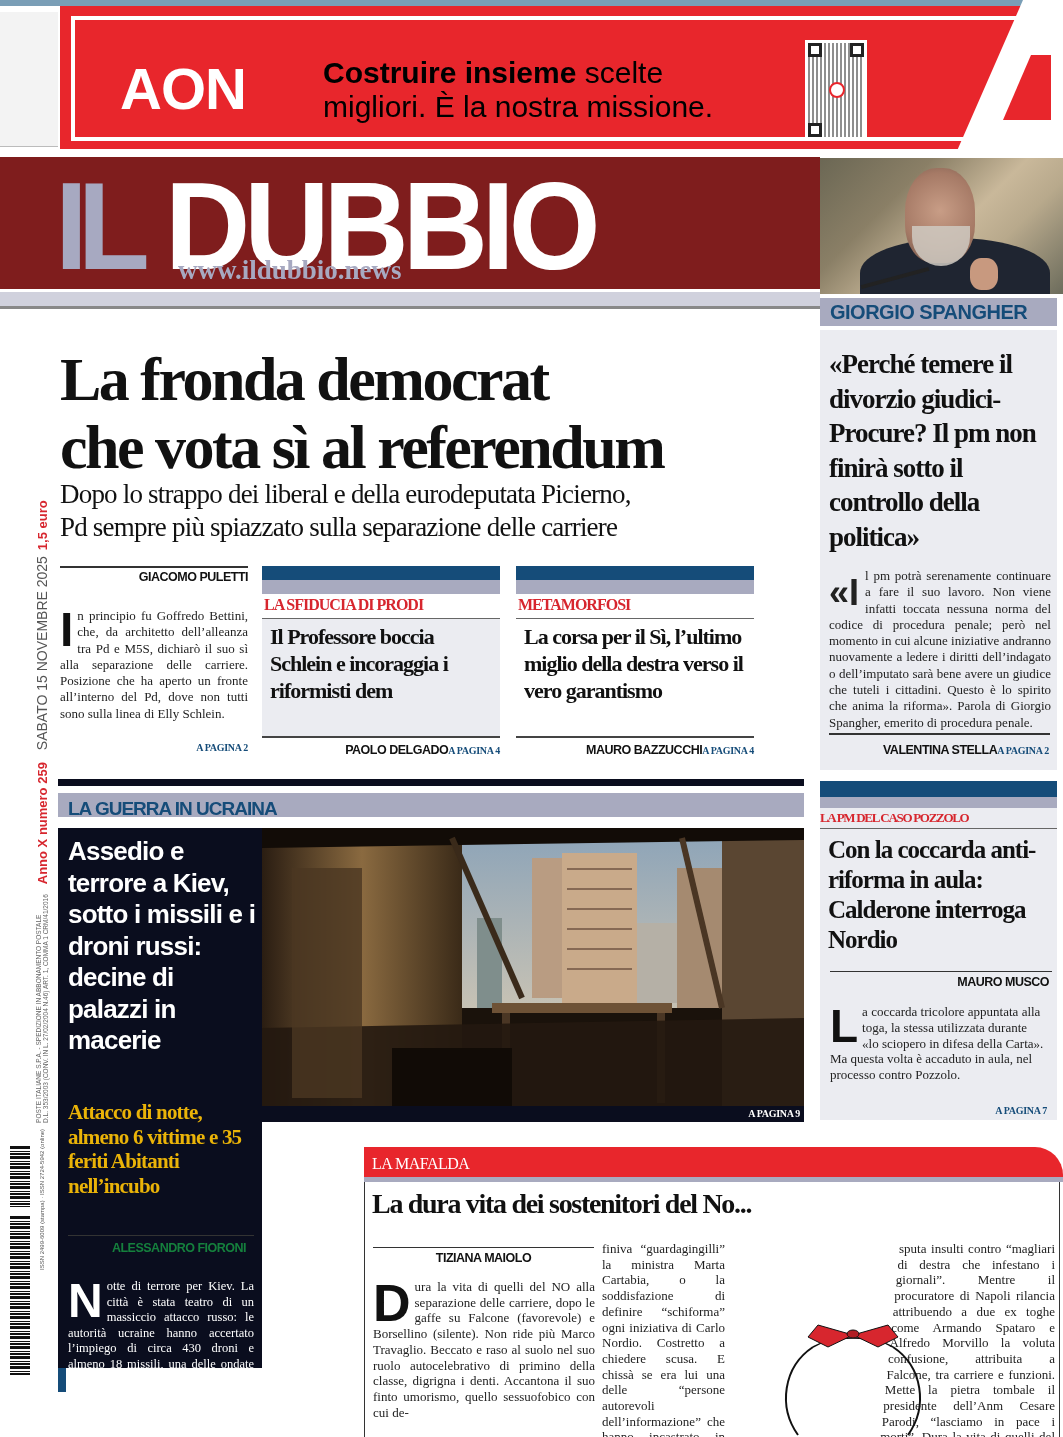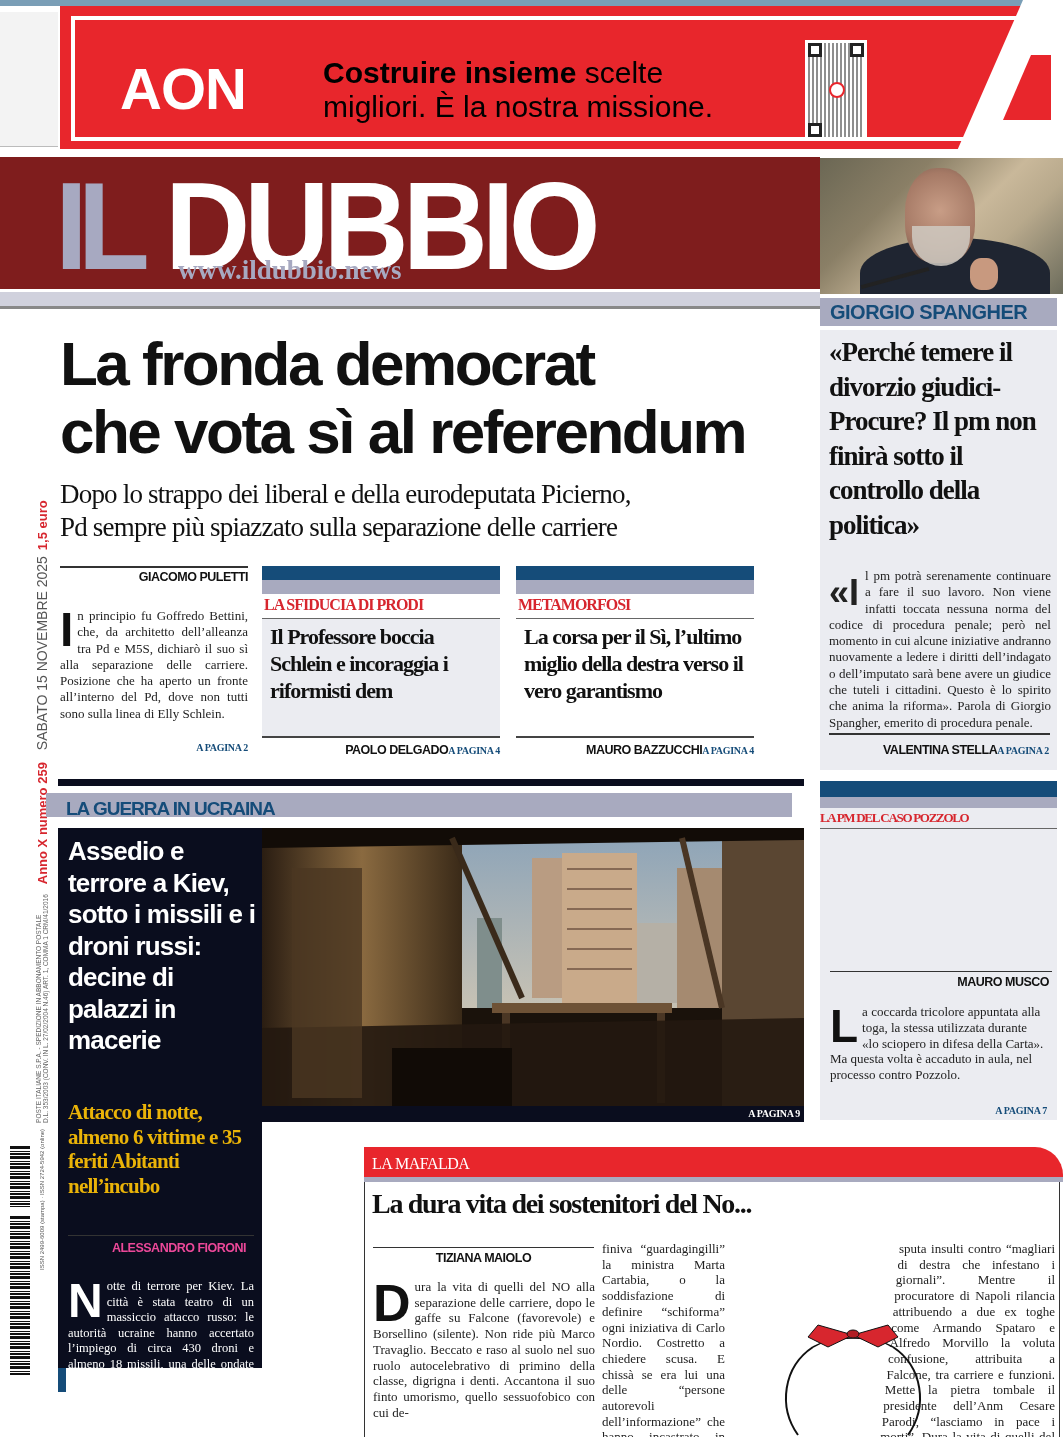--- a/index.html
+++ b/index.html
@@ -27,27 +27,27 @@
 
 #portrait{left:820px;top:158px;width:243px;height:136px;background:linear-gradient(135deg,#6b6754 0%,#8a7f66 30%,#c9b89a 55%,#b8a98c 70%,#6c6c5c 100%);overflow:hidden}
 #portrait .face{position:absolute;left:85px;top:10px;width:70px;height:95px;border-radius:45% 45% 40% 40%;background:radial-gradient(circle at 50% 45%,#c89d86 0%,#a67a66 60%,#6d5448 100%)}
 #portrait .beard{position:absolute;left:92px;top:68px;width:58px;height:40px;border-radius:0 0 30px 30px;background:#cfcac2;opacity:.85}
 #portrait .coat{position:absolute;left:40px;top:80px;width:190px;height:70px;border-radius:50% 50% 0 0;background:#1f2531}
 #portrait .hand{position:absolute;left:150px;top:100px;width:28px;height:32px;border-radius:40%;background:#c8997f}
 #portrait .mic{position:absolute;left:40px;top:118px;width:70px;height:4px;background:#222;transform:rotate(-15deg)}
 
 #sp-label{left:820px;top:298px;width:237px;height:28px;background:#a8aabf;color:#154c79;font-family:"Liberation Sans",sans-serif;font-weight:bold;font-size:20px;line-height:28px;padding-left:10px;letter-spacing:-0.5px}
 #sp-box{left:820px;top:330px;width:237px;height:440px;background:#ebecf1}
-#sp-title{position:absolute;left:9px;top:5px;width:225px;font-family:"Liberation Serif",serif;font-weight:bold;font-size:27px;line-height:34.5px;letter-spacing:-1px}
+#sp-title{position:absolute;left:9px;top:17px;width:225px;font-family:"Liberation Serif",serif;font-weight:bold;font-size:27px;line-height:34.5px;letter-spacing:-1px}
 #sp-body{position:absolute;left:9px;top:238px;width:222px;font-size:13px;line-height:16.3px;text-align:justify;color:#222}
 #sp-drop{float:left;font-family:"Liberation Sans",sans-serif;font-weight:bold;font-size:36px;line-height:46px;margin-right:6px;margin-top:2px}
 #sp-rule{position:absolute;left:9px;top:403px;width:221px;height:2px;background:#333}
 #sp-by{position:absolute;right:8px;top:410px;white-space:nowrap}
 
-#h1{left:60px;top:330px;width:750px;font-family:Liberation Sans, sans-serif;font-weight:bold;font-size:62px;line-height:68px;letter-spacing:-2.5px}
+#h1{left:60px;top:345px;width:750px;font-family:Liberation Serif, serif;font-weight:bold;font-size:62px;line-height:68px;letter-spacing:-2.5px}
 #h1-sub{left:60px;top:478px;width:750px;font-family:"Liberation Serif",serif;font-size:27px;line-height:33px;letter-spacing:-0.8px}
 
 #spine{left:30px;top:570px;width:24px;height:700px}
 #spine-inner{position:absolute;left:0;top:0;width:700px;height:24px;transform-origin:0 0;transform:translate(0,700px) rotate(-90deg);font-family:"Liberation Sans",sans-serif;white-space:nowrap;display:flex;align-items:center;flex-direction:row-reverse;justify-content:flex-end}
 .sp-issn{font-size:6px;color:#555;margin-right:6px}
 .sp-poste{font-size:6.5px;color:#666;line-height:7px;margin-right:10px}
 .sp-anno{font-size:13px;color:#d7262e;font-weight:bold;margin-right:12px}
 .sp-date{font-size:14px;color:#555;margin-right:6px}
 .sp-price{font-size:13px;color:#d7262e;font-weight:bold}
 
@@ -69,21 +69,21 @@
 .box .kick{position:absolute;left:2px;top:30px;font-family:"Liberation Serif",serif;font-weight:bold;font-size:16px;color:#d7262e;letter-spacing:-1px;white-space:nowrap}
 .box .rule{position:absolute;left:0;top:52px;width:238px;height:1px;background:#666}
 .box .title{position:absolute;left:8px;top:57px;width:228px;font-family:"Liberation Serif",serif;font-weight:bold;font-size:22px;line-height:27px;letter-spacing:-1px}
 .box .rule2{position:absolute;left:0;top:170px;width:238px;height:2px;background:#444}
 .box .by{position:absolute;right:0;top:174px;white-space:nowrap}
 #box2{left:262px;top:566px}
 #box2 .bg{position:absolute;left:0;top:53px;width:238px;height:117px;background:#ebecf1}
 #box3{left:516px;top:566px}
 
 #ua-topbar{left:58px;top:779px;width:746px;height:7px;background:#0a0d1e}
-#ua-label{left:46px;top:793px;width:746px;height:24px;background:#a8aabf;color:#154c79;font-family:"Liberation Sans",sans-serif;font-weight:bold;font-size:19px;line-height:32px;padding-left:20px;letter-spacing:-1px}
+#ua-label{left:58px;top:793px;width:746px;height:24px;background:#a8aabf;color:#154c79;font-family:"Liberation Sans",sans-serif;font-weight:bold;font-size:19px;line-height:32px;padding-left:10px;letter-spacing:-1px}
 #ua-box{left:58px;top:828px;width:204px;height:540px;background:#0a0d1e}
 #ua-title{position:absolute;left:10px;top:8px;width:190px;color:#fff;font-family:"Liberation Sans",sans-serif;font-weight:bold;font-size:26px;line-height:31.5px;letter-spacing:-0.8px}
 #ua-sub{position:absolute;left:10px;top:272px;width:190px;color:#eab308;font-family:"Liberation Serif",serif;font-weight:bold;font-size:21px;line-height:24.5px;letter-spacing:-0.8px}
 #ua-rule{position:absolute;left:10px;top:407px;width:186px;height:1px;background:#333}
 #ua-by{position:absolute;right:16px;top:413px;color:#fff}
 #ua-body{position:absolute;left:10px;top:451px;width:186px;font-size:12.5px;line-height:15.6px;text-align:justify;color:#fff}
 #ua-body .drop{color:#fff}
 #ua-bottom{left:58px;top:1368px;width:8px;height:24px;background:#154c79}
 #photo{left:262px;top:828px;width:542px;height:278px;overflow:hidden;background:#1a1410}
 #photo-bar{left:262px;top:1106px;width:542px;height:16px;background:#0a0d1e}
@@ -217,21 +217,21 @@
   <div class="rule2"></div>
   <div class="by"><span class="byline">MAURO BAZZUCCHI</span><span class="apag">A PAGINA 4</span></div>
 </div>
 
 <div class="abs" id="ua-topbar"></div>
 <div class="abs" id="ua-label">LA GUERRA IN UCRAINA</div>
 <div class="abs" id="ua-box">
   <div id="ua-title">Assedio e terrore a Kiev, sotto i missili e i droni russi: decine di palazzi in macerie</div>
   <div id="ua-sub">Attacco di notte, almeno 6 vittime e 35 feriti Abitanti nell’incubo</div>
   <div id="ua-rule"></div>
-  <div id="ua-by" class="byline" style="color:#ec4899">ALESSANDRO FIORONI</div>
+  <div id="ua-by" class="byline" style="color:#15803d">ALESSANDRO FIORONI</div>
   <div id="ua-body">
     <span class="drop">N</span><span>otte di terrore per Kiev. La città è stata teatro di un massiccio attacco russo: le autorità ucraine hanno accertato l’impiego di circa 430 droni e almeno 18 missili, una delle ondate più aggressive degli ultimi mesi.</span>
   </div>
 </div>
 <div class="abs" id="ua-bottom"></div>
 
 <div class="abs" id="photo">
   <svg width="542" height="278" viewBox="0 0 542 278">
     <defs>
       <linearGradient id="sky" x1="0" y1="0" x2="0" y2="1">
@@ -273,20 +273,21 @@
   </svg>
 </div>
 <div class="abs" id="photo-bar"></div>
 <div class="abs apag" id="photo-apag" style="color:#fff">A PAGINA 9</div>
 
 <div class="abs" id="pz-bar1"></div>
 <div class="abs" id="pz-bar2"></div>
 <div class="abs" id="pz-box">
   <div id="pz-kick">LA PM DEL CASO POZZOLO</div>
   <div id="pz-r1"></div>
+  <div id="pz-title">Con la coccarda anti-riforma in aula: Calderone interroga Nordio</div>
   <div id="pz-r2"></div>
   <div id="pz-by" class="byline">MAURO MUSCO</div>
   <div id="pz-body">
     <span class="drop" style="font-size:46px">L</span><span>a coccarda tricolore appuntata alla toga, la stessa utilizzata durante «lo sciopero in difesa della Carta». Ma questa volta è accaduto in aula, nel processo contro Pozzolo.</span>
   </div>
   <div id="pz-apag" class="apag">A PAGINA 7</div>
 </div>
 
 <div class="abs" id="mf-head">
     <span>LA MAFALDA</span>

